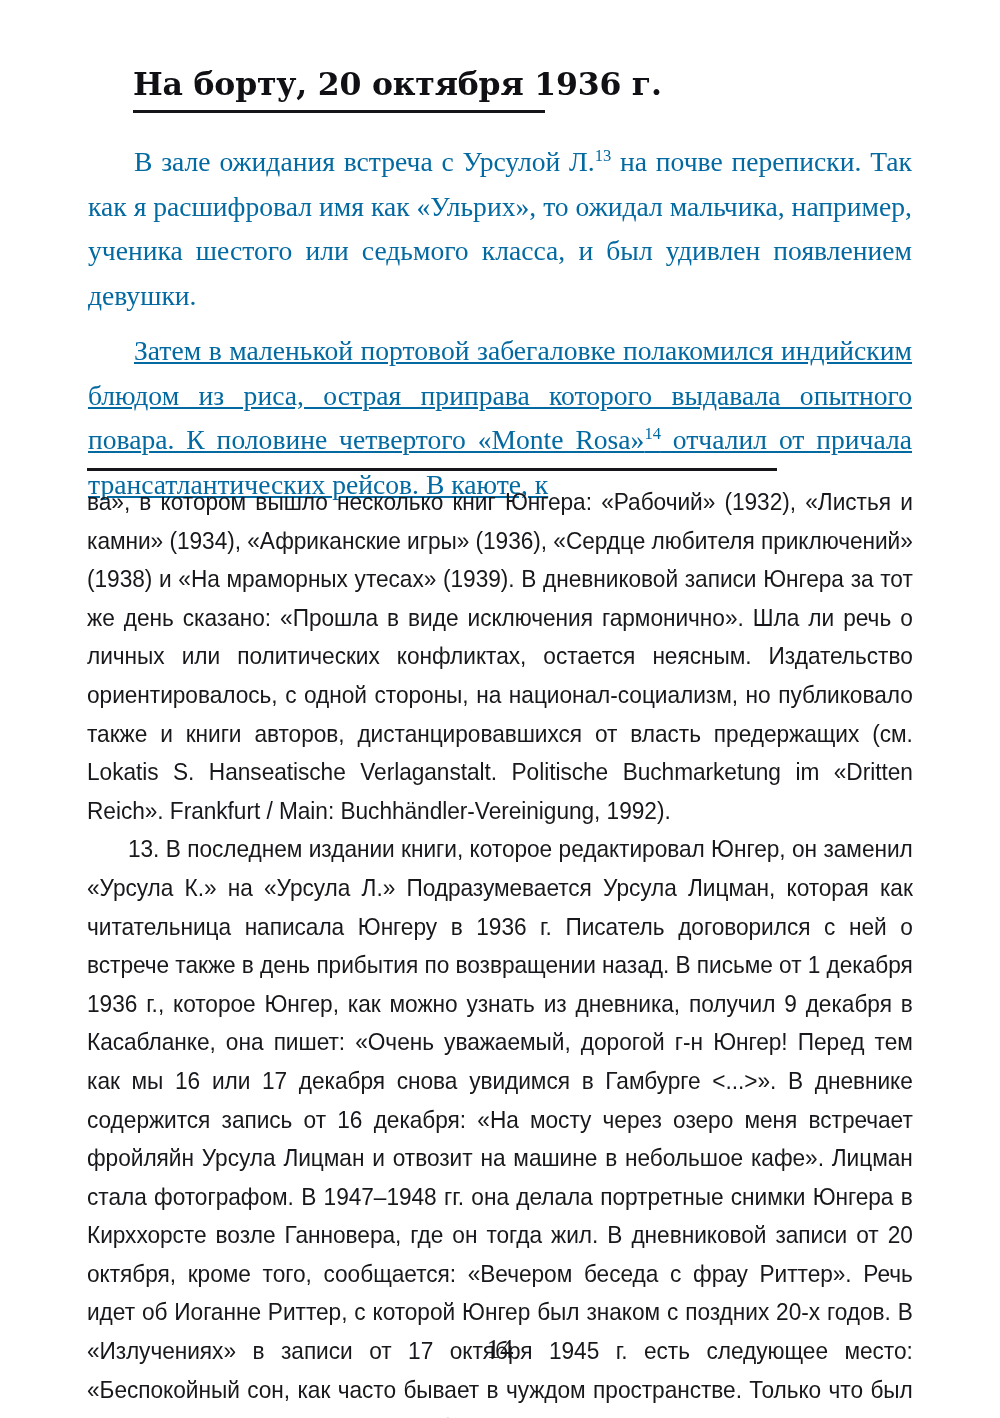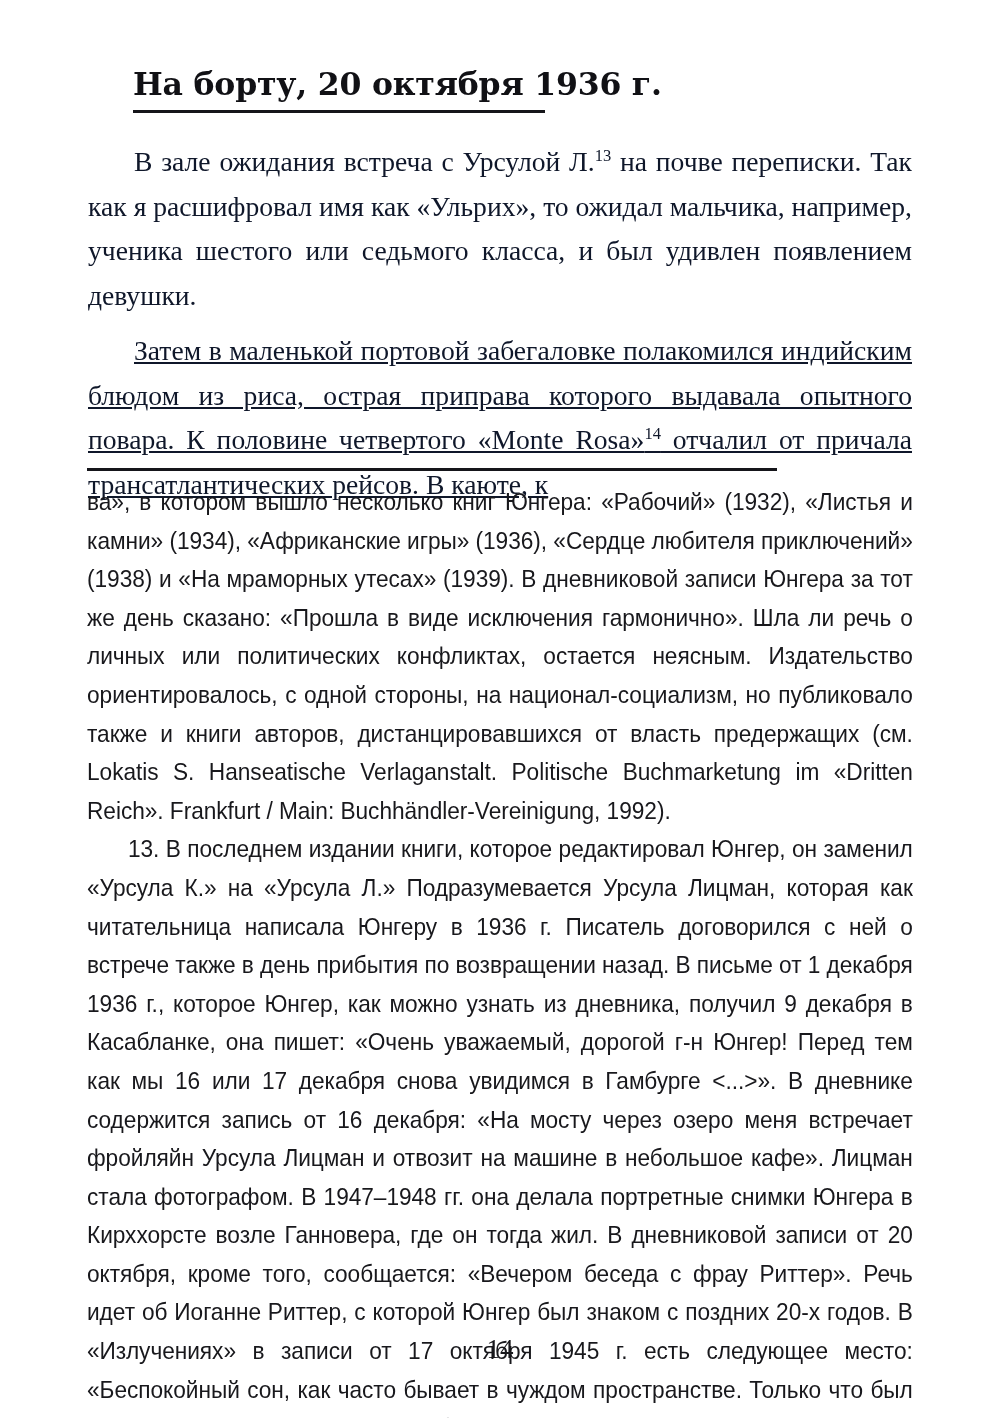--- a/index.html
+++ b/index.html
@@ -49,21 +49,21 @@
     width: 824px;
   }
   .body-par {
     font-family: "Liberation Serif", "DejaVu Serif", serif;
     font-size: 27.6px;
     line-height: 44.5px;
     text-align: justify;
     text-justify: inter-word;
     text-indent: 46px;
     margin: 0 0 11px 0;
-    color: #0f172a;
+    color: #0369a1;
     hyphens: manual;
   }
   .body-par:last-child { margin-bottom: 0; text-decoration: underline; }
   .body-par sup {
     font-size: 0.6em;
     vertical-align: super;
     line-height: 0;
   }
 
   

